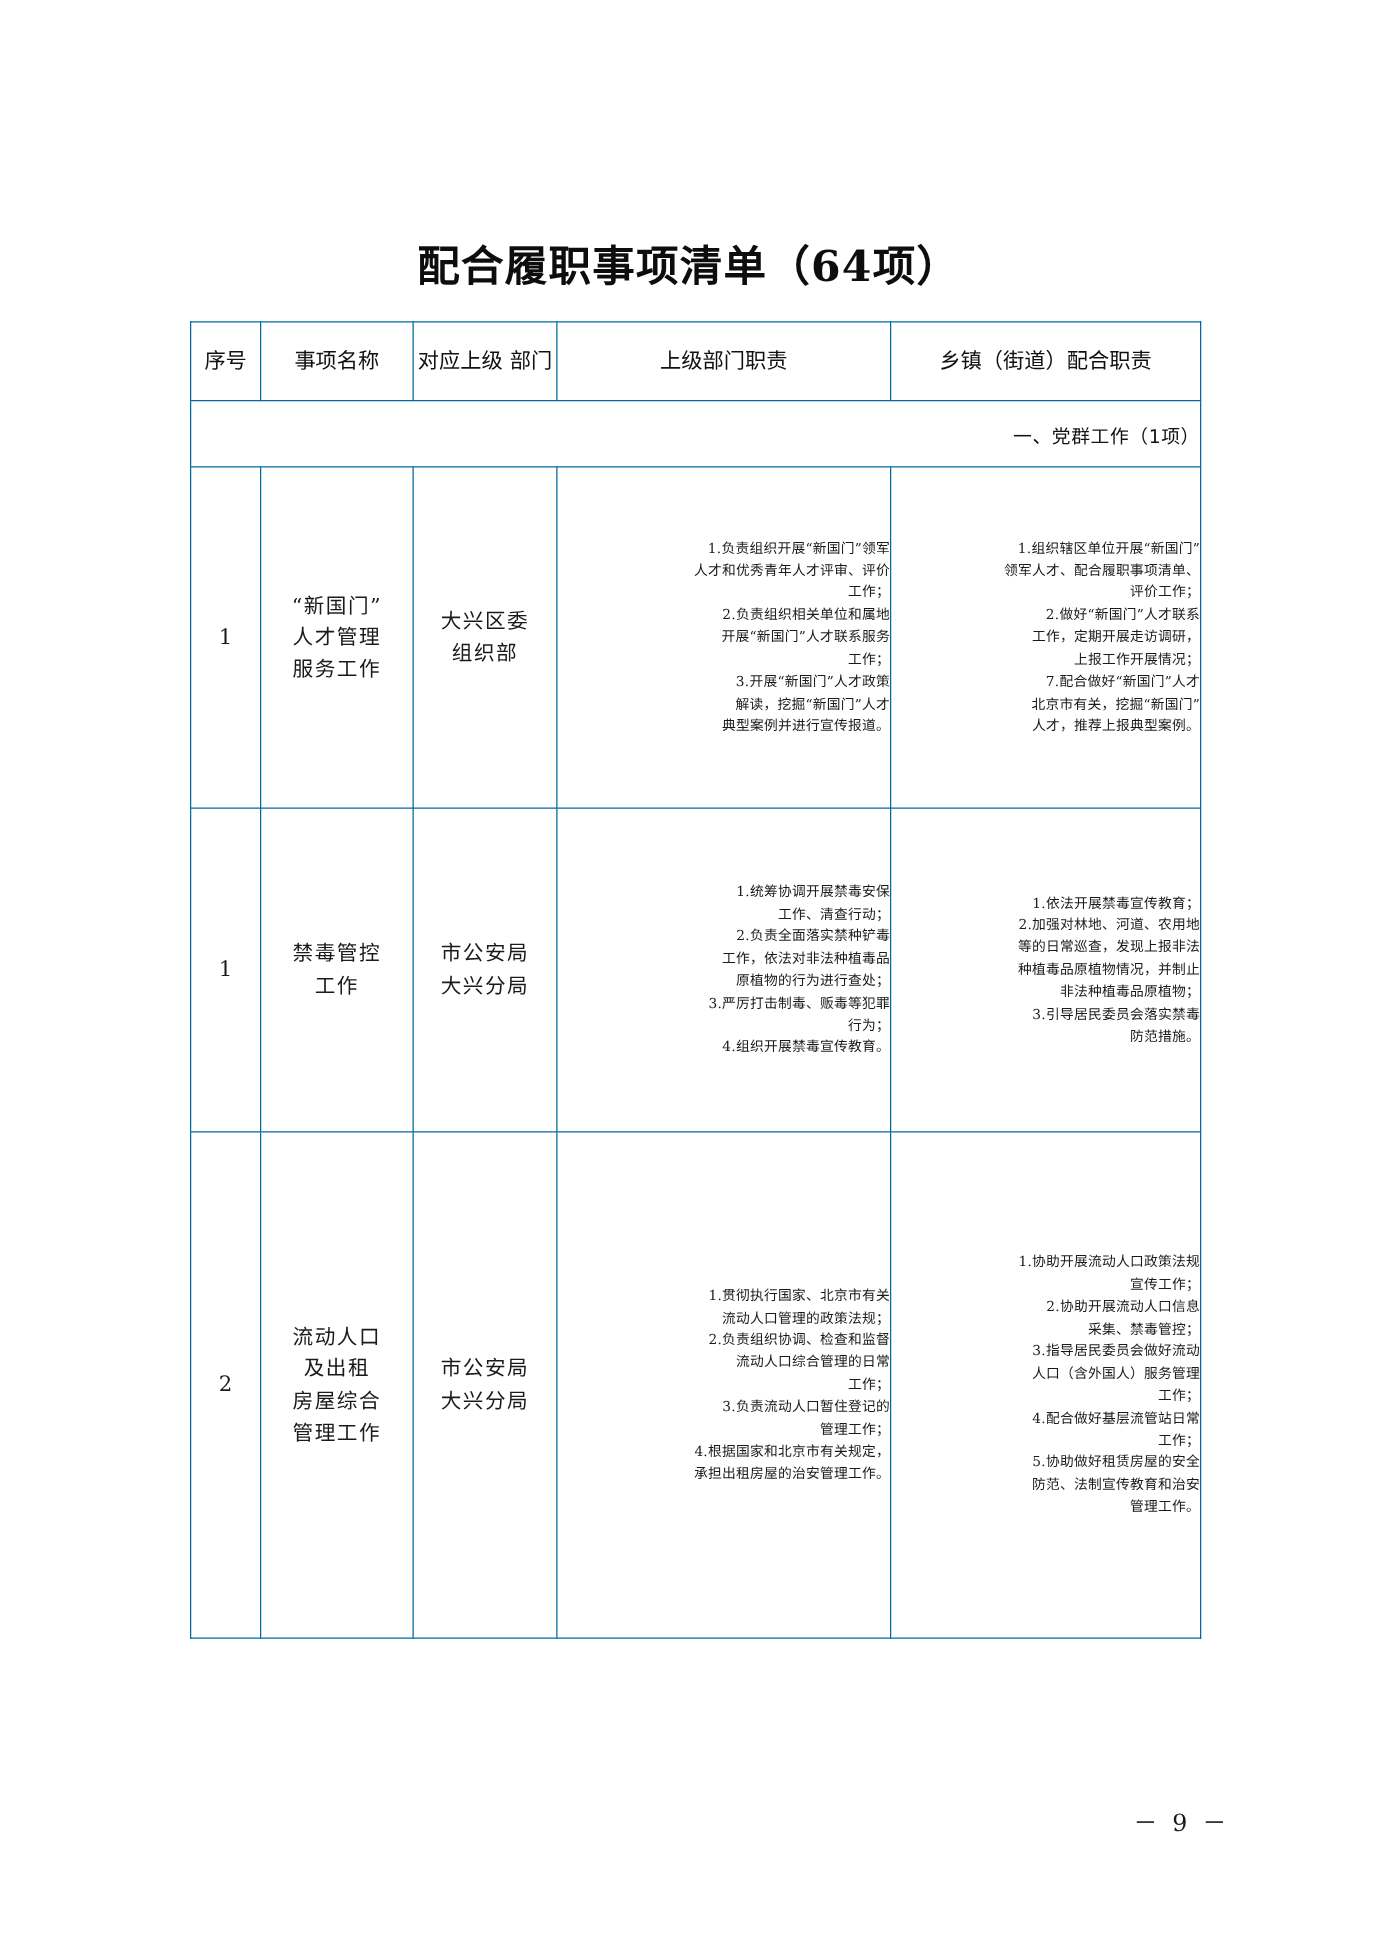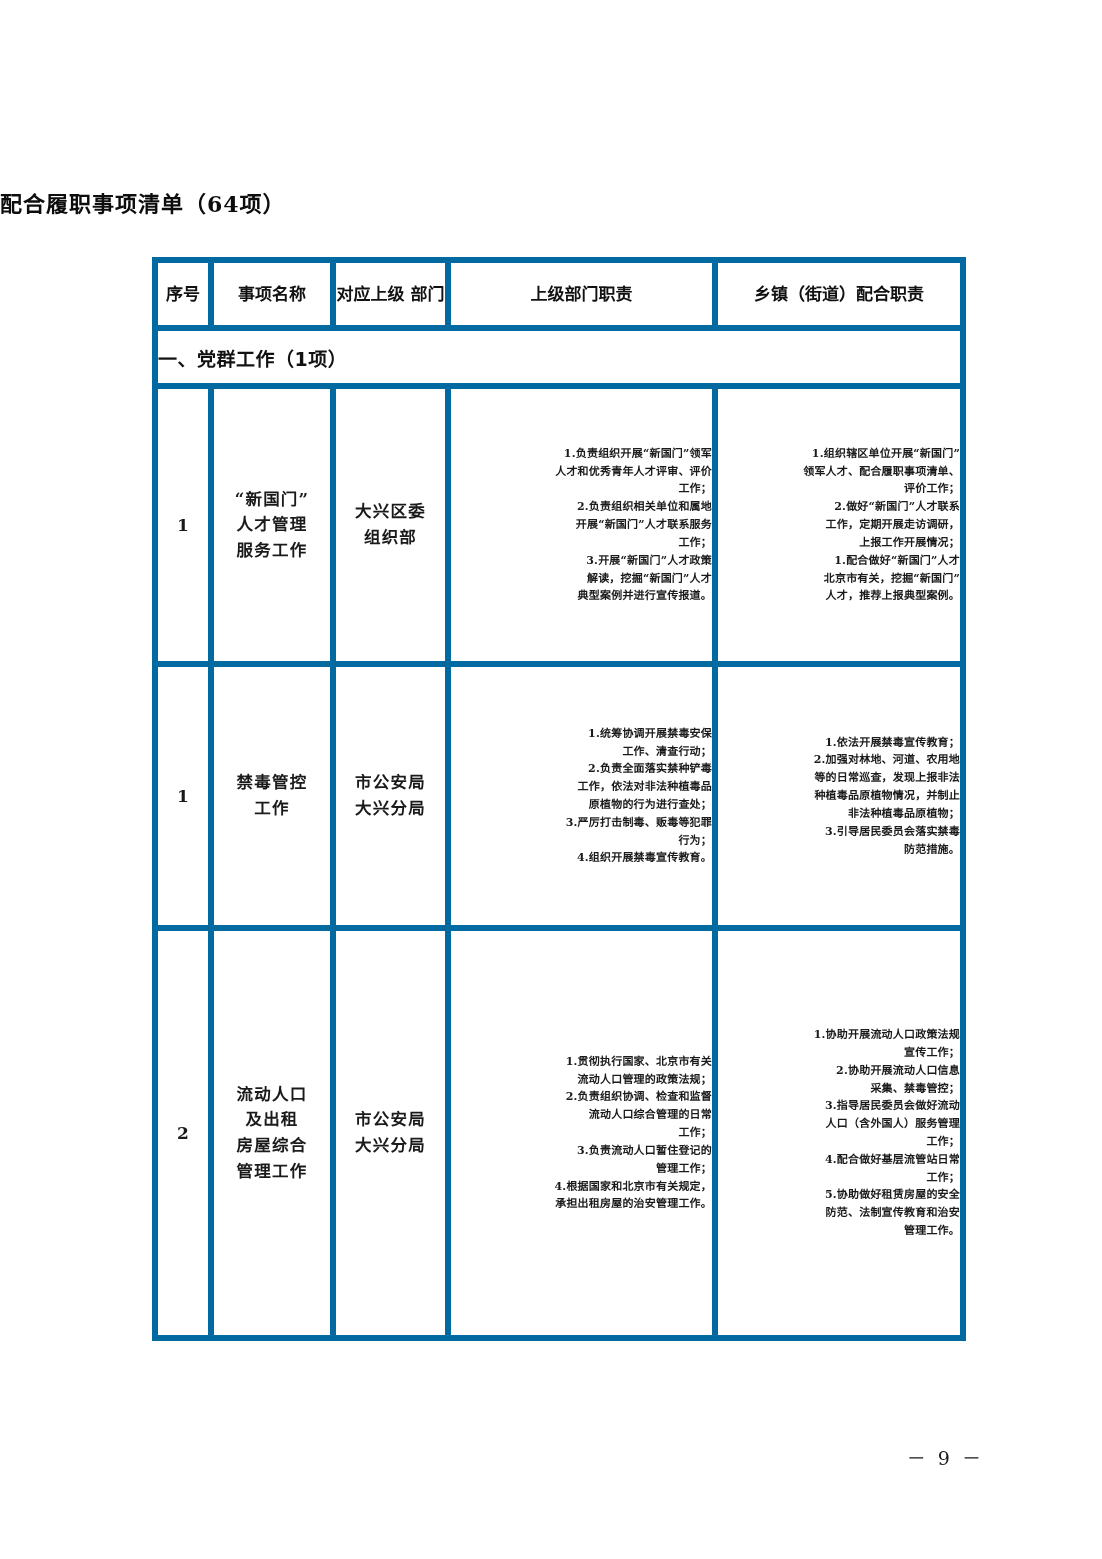--- a/index.html
+++ b/index.html
@@ -20,65 +20,66 @@
     position: absolute;
     left: 0; top: 0;
     width: 1102px;
     height: 1559px;
   }
   .doc-title {
     position: absolute;
     left: 0;
     top: 186px;
     width: 1102px;
-    font-size: 22px;
+    text-align: center;
+    font-size: 34px;
     font-weight: bold;
     letter-spacing: 1px;
     font-family: "DejaVu Serif", "Liberation Serif", serif;
     color: #0d0d0d;
   }
   .tbl-wrap {
     position: absolute;
     left: 152px;
     top: 257px;
     width: 808px;
   }
   table.sheet {
     border-collapse: collapse;
     width: 808px;
     table-layout: fixed;
   }
   table.sheet td, table.sheet th {
-    border: 6px solid #0369a1;
+    border: 1px solid #0369a1;
     vertical-align: middle;
     padding: 0;
-    font-weight: bold;
+    font-weight: normal;
   }
   col.c-no    { width: 56px; }
   col.c-name  { width: 122px; }
   col.c-dept  { width: 115px; }
   col.c-duty  { width: 267px; }
   col.c-coop  { width: 248px; }
 
   .hdr td {
     height: 62px;
     text-align: center;
     font-size: 17px;
     line-height: 1.18;
     font-family: "DejaVu Sans", "Liberation Sans", sans-serif;
     color: #111;
     padding: 4px 2px;
   }
   .section-row td {
     height: 52px;
     padding: 6px 0 6px 10px;
-    font-size: 19px;
+    font-size: 15px;
     font-family: "DejaVu Sans", "Liberation Sans", sans-serif;
     color: #111;
-    text-align: left;
+    text-align: right;
     letter-spacing: 0.5px;
   }
   .cell-no {
     text-align: center;
     font-size: 17px;
     font-family: "DejaVu Serif", "Liberation Serif", serif;
   }
   .cell-name, .cell-dept {
     text-align: center;
     font-size: 16.5px;
@@ -166,21 +167,21 @@
             <span class="ln">解读，挖掘“新国门”人才</span>
             <span class="ln">典型案例并进行宣传报道。</span>
           </td>
           <td class="cell-coop">
             <span class="ln">1.组织辖区单位开展“新国门”</span>
             <span class="ln">领军人才、配合履职事项清单、</span>
             <span class="ln">评价工作；</span>
             <span class="ln">2.做好“新国门”人才联系</span>
             <span class="ln">工作，定期开展走访调研，</span>
             <span class="ln">上报工作开展情况；</span>
-            <span class="ln">1.配合做好“新国门”人才</span>
+            <span class="ln">7.配合做好“新国门”人才</span>
             <span class="ln">北京市有关，挖掘“新国门”</span>
             <span class="ln">人才，推荐上报典型案例。</span>
           </td>
         </tr>
 
 
         <tr class="r2">
           <td class="cell-no">1</td>
           <td class="cell-name">
             <span class="ln">禁毒管控</span>

